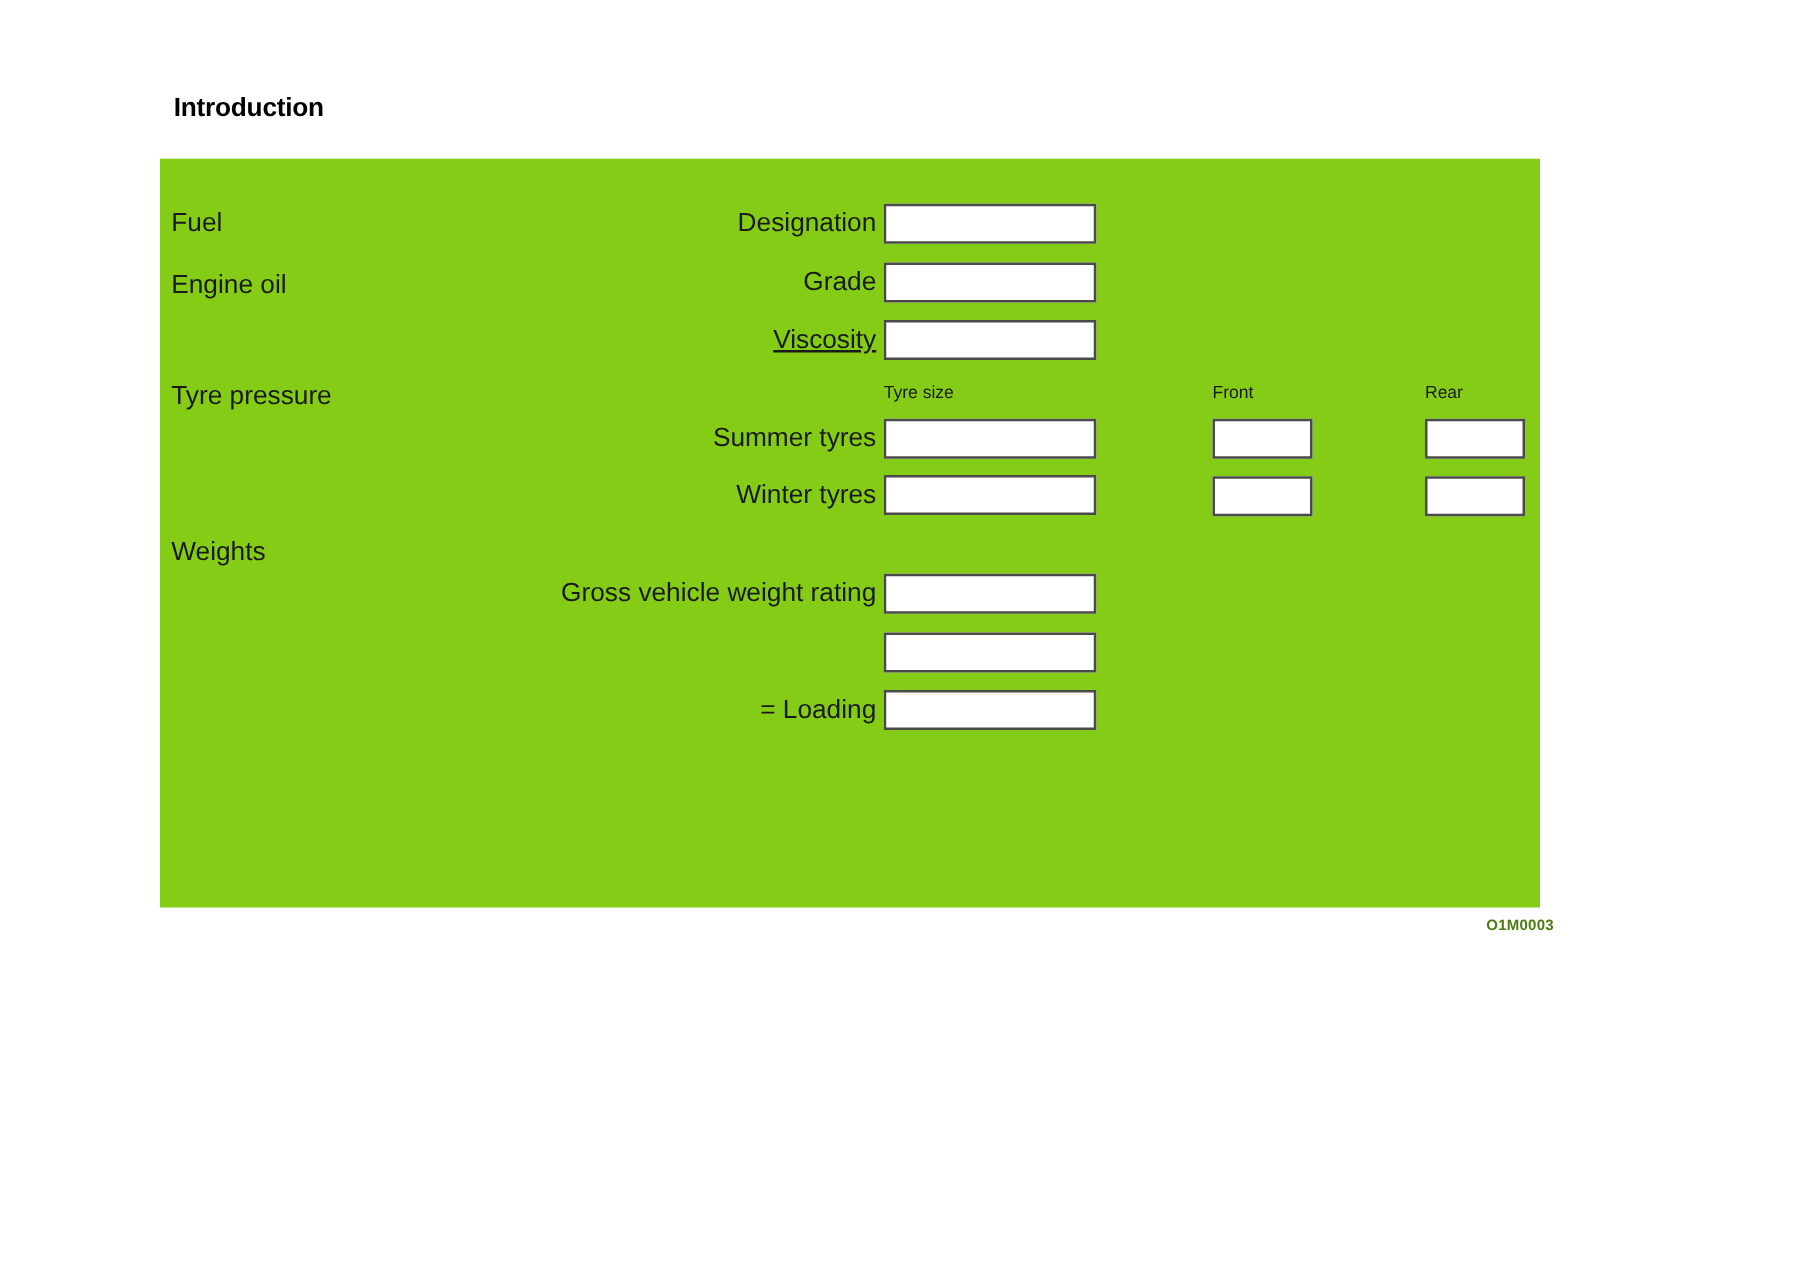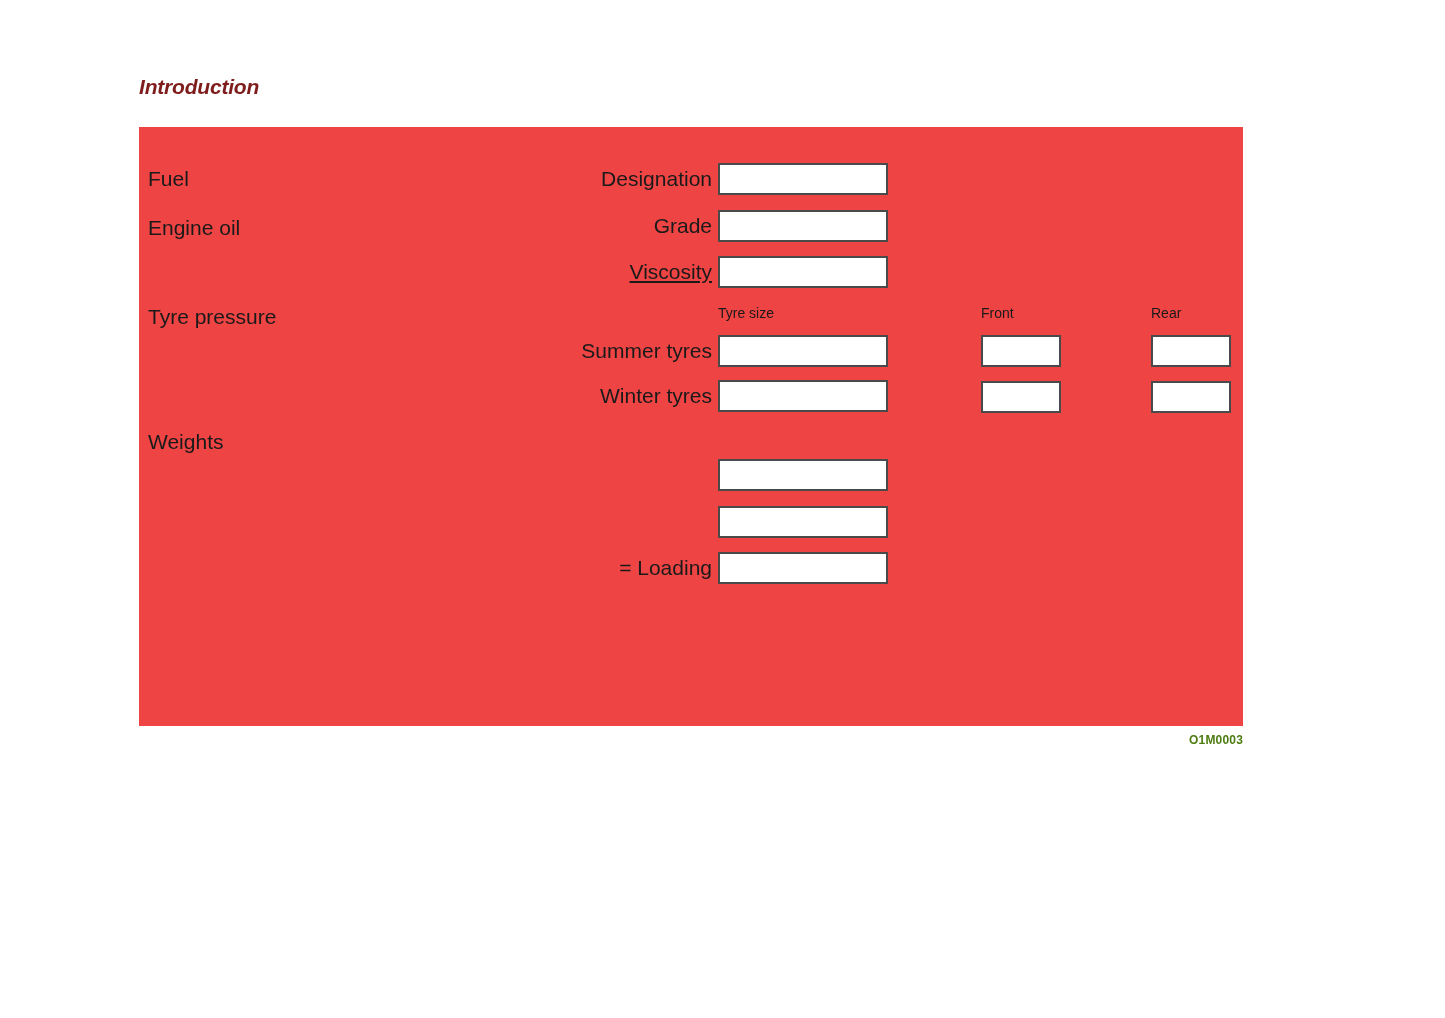--- a/index.html
+++ b/index.html
@@ -16,31 +16,30 @@
     overflow: hidden;
   }
 
   .page-title {
     position: absolute;
     left: 139px;
     top: 75px;
     font-size: 21px;
     font-weight: bold;
     letter-spacing: -0.2px;
-    color: #7f1d1d;
-    font-style: italic;
+    color: #000000;
   }
 
   .form-panel {
     position: absolute;
-    left: 139px;
+    left: 128px;
     top: 127px;
     width: 1104px;
     height: 599px;
-    background: #ef4444;
+    background: #84cc16;
   }
 
   .section-label {
     position: absolute;
     font-size: 21px;
     color: #1a1a1a;
     white-space: nowrap;
   }
 
   .row-label {
@@ -109,20 +108,21 @@
   <div class="field-box small" style="left:842px; top:208px;"></div>
   <div class="field-box small" style="left:1012px; top:208px;"></div>
 
   <div class="row-label" style="right:531px; top:269px;">Winter tyres</div>
   <div class="field-box wide" style="left:579px; top:253px;"></div>
   <div class="field-box small" style="left:842px; top:254px;"></div>
   <div class="field-box small" style="left:1012px; top:254px;"></div>
 
   <div class="section-label" style="left:9px; top:303px;">Weights</div>
 
+  <div class="row-label" style="right:531px; top:348px;">Gross vehicle weight rating</div>
   <div class="field-box wide" style="left:579px; top:332px;"></div>
 
   <div class="field-box wide" style="left:579px; top:379px;"></div>
 
   <div class="row-label" style="right:531px; top:441px;">= Loading</div>
   <div class="field-box wide" style="left:579px; top:425px;"></div>
 
 </div>
 
 <div class="doc-code" style="left:1189px; top:733px;">O1M0003</div>

